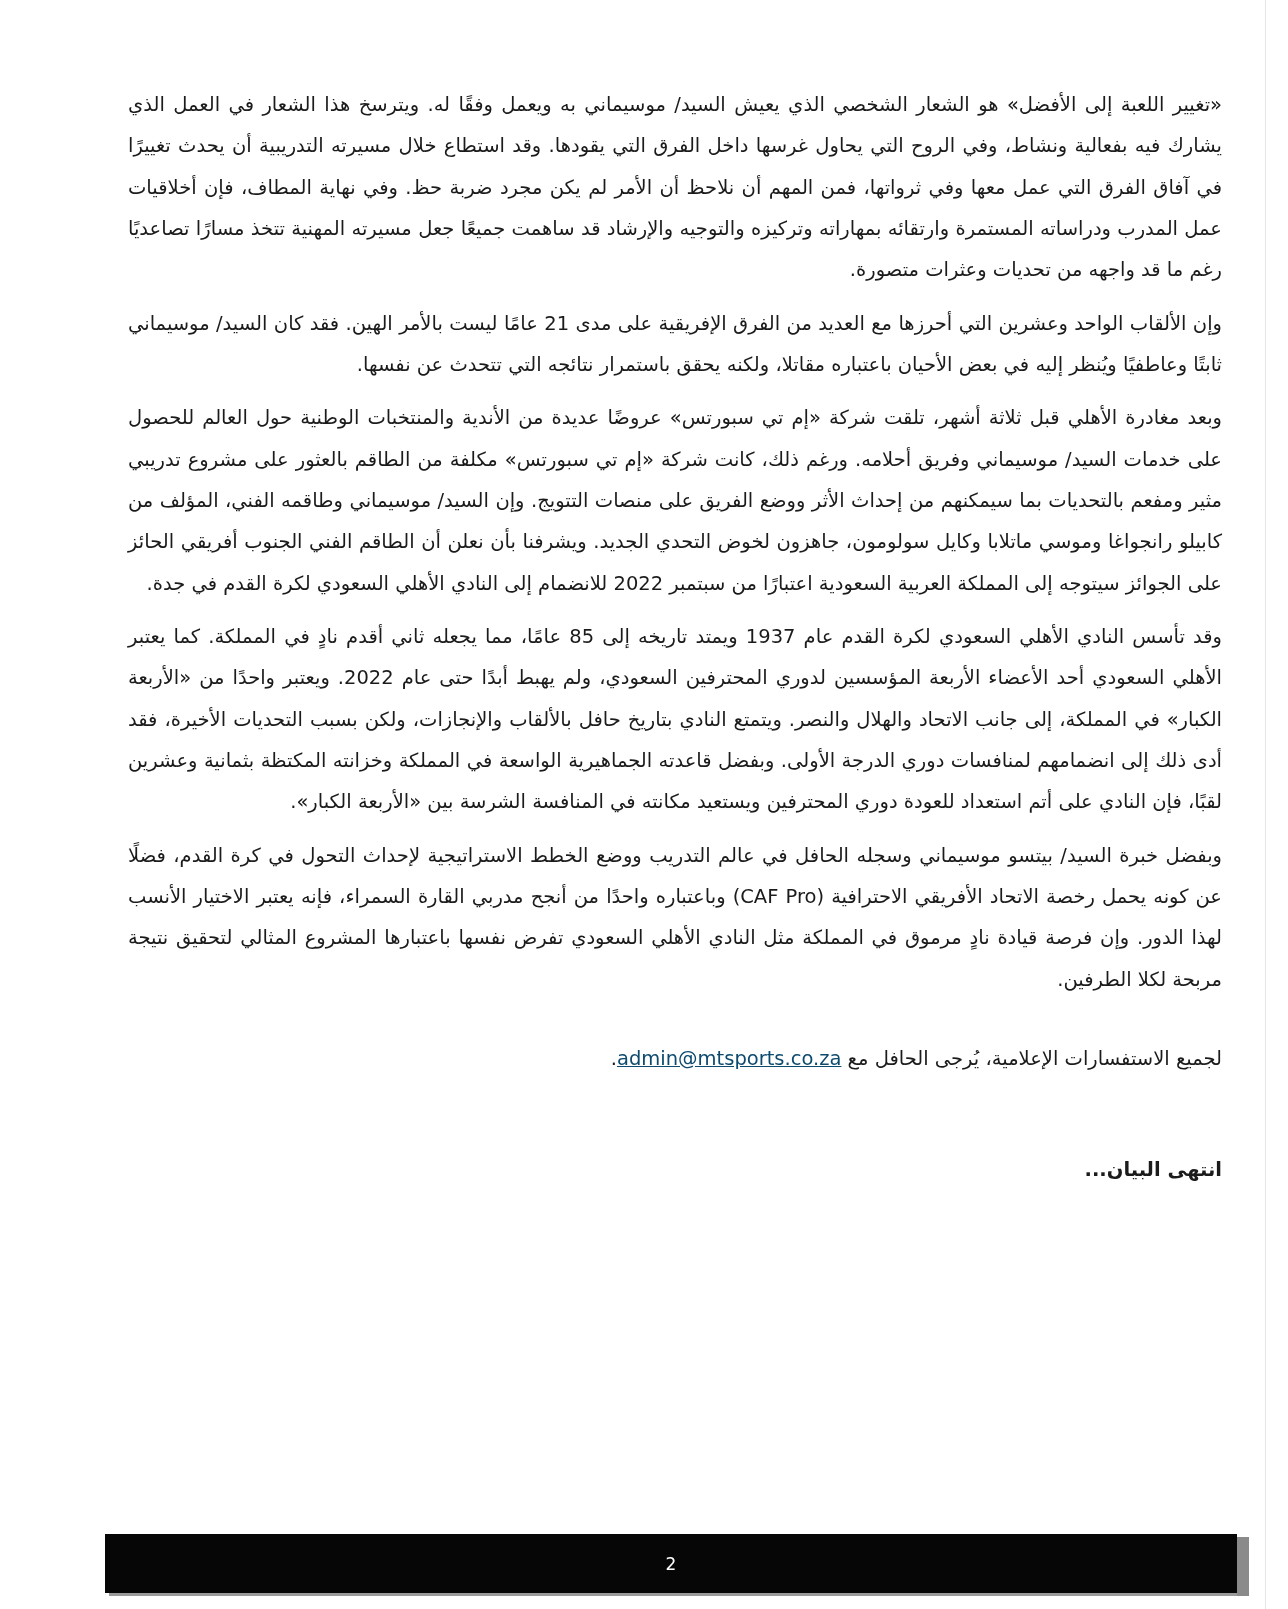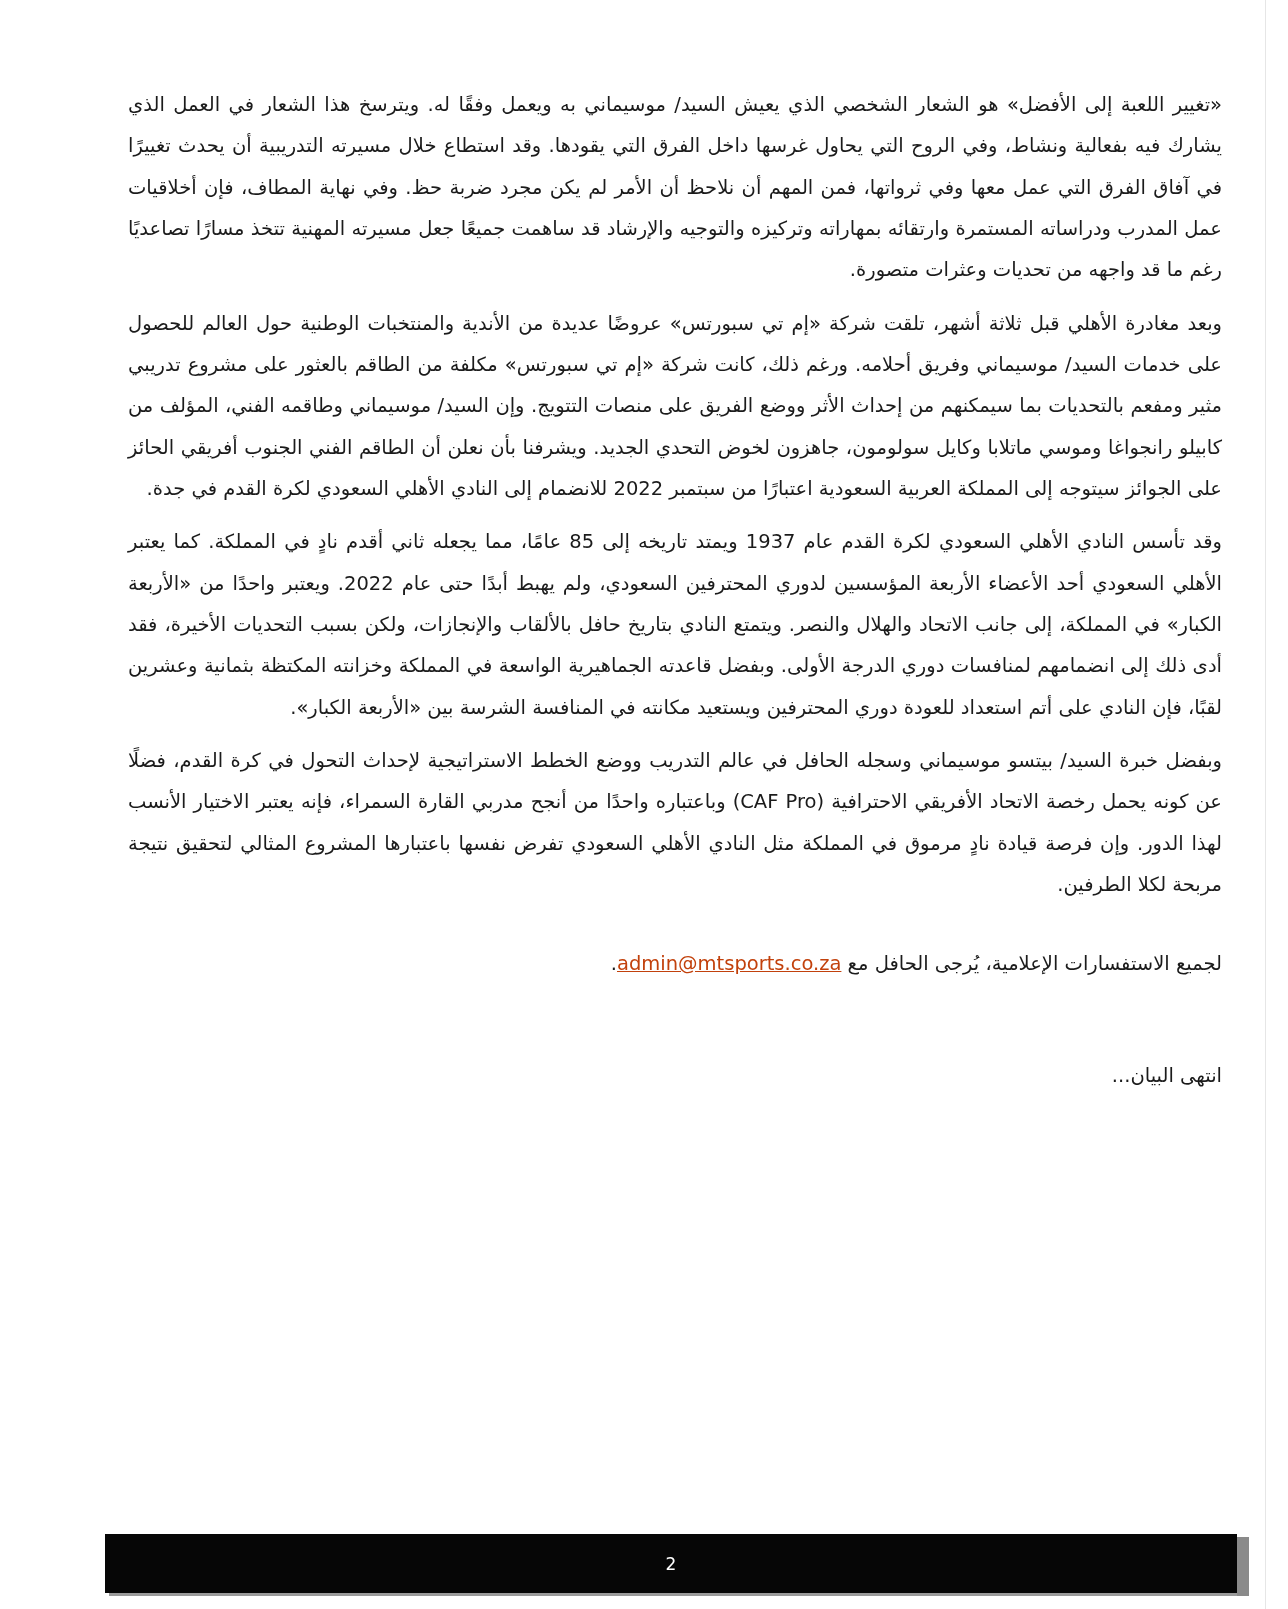--- a/index.html
+++ b/index.html
@@ -21,27 +21,27 @@
     text-align: justify;
     font-size: 19.5px;
     line-height: 2.12;
   }
   .para { margin: 0 0 12px 0; }
   .contact-line {
     margin: 38px 0 0 0;
     text-align: right;
   }
   .email-link {
-    color: #c2410c;
+    color: #0c4a6e;
     text-decoration: underline;
     cursor: pointer;
   }
   .end-note {
     margin: 70px 0 0 0;
-    font-weight: normal;
+    font-weight: bold;
     text-align: right;
   }
   .footer-bar {
     position: absolute;
     left: 73px;
     top: 1534px;
     width: 1132px;
     height: 59px;
     background: #060606;
     display: flex;
@@ -77,20 +77,21 @@
     width: 1px;
     background: #e6e6e6;
   }
 </style>
 </head>
 <body>
 
 <div class="page">
   <div class="content">
     <p class="para">«تغيير اللعبة إلى الأفضل» هو الشعار الشخصي الذي يعيش السيد/ موسيماني به ويعمل وفقًا له. ويترسخ هذا الشعار في العمل الذي يشارك فيه بفعالية ونشاط، وفي الروح التي يحاول غرسها داخل الفرق التي يقودها. وقد استطاع خلال مسيرته التدريبية أن يحدث تغييرًا في آفاق الفرق التي عمل معها وفي ثرواتها، فمن المهم أن نلاحظ أن الأمر لم يكن مجرد ضربة حظ. وفي نهاية المطاف، فإن أخلاقيات عمل المدرب ودراساته المستمرة وارتقائه بمهاراته وتركيزه والتوجيه والإرشاد قد ساهمت جميعًا جعل مسيرته المهنية تتخذ مسارًا تصاعديًا رغم ما قد واجهه من تحديات وعثرات متصورة.</p>
+    <p class="para">وإن الألقاب الواحد وعشرين التي أحرزها مع العديد من الفرق الإفريقية على مدى 21 عامًا ليست بالأمر الهين. فقد كان السيد/ موسيماني ثابتًا وعاطفيًا ويُنظر إليه في بعض الأحيان باعتباره مقاتلا، ولكنه يحقق باستمرار نتائجه التي تتحدث عن نفسها.</p>
     <p class="para">وبعد مغادرة الأهلي قبل ثلاثة أشهر، تلقت شركة «إم تي سبورتس» عروضًا عديدة من الأندية والمنتخبات الوطنية حول العالم للحصول على خدمات السيد/ موسيماني وفريق أحلامه. ورغم ذلك، كانت شركة «إم تي سبورتس» مكلفة من الطاقم بالعثور على مشروع تدريبي مثير ومفعم بالتحديات بما سيمكنهم من إحداث الأثر ووضع الفريق على منصات التتويج. وإن السيد/ موسيماني وطاقمه الفني، المؤلف من كابيلو رانجواغا وموسي ماتلابا وكايل سولومون، جاهزون لخوض التحدي الجديد. ويشرفنا بأن نعلن أن الطاقم الفني الجنوب أفريقي الحائز على الجوائز سيتوجه إلى المملكة العربية السعودية اعتبارًا من سبتمبر 2022 للانضمام إلى النادي الأهلي السعودي لكرة القدم في جدة.</p>
     <p class="para">وقد تأسس النادي الأهلي السعودي لكرة القدم عام 1937 ويمتد تاريخه إلى 85 عامًا، مما يجعله ثاني أقدم نادٍ في المملكة. كما يعتبر الأهلي السعودي أحد الأعضاء الأربعة المؤسسين لدوري المحترفين السعودي، ولم يهبط أبدًا حتى عام 2022. ويعتبر واحدًا من «الأربعة الكبار» في المملكة، إلى جانب الاتحاد والهلال والنصر. ويتمتع النادي بتاريخ حافل بالألقاب والإنجازات، ولكن بسبب التحديات الأخيرة، فقد أدى ذلك إلى انضمامهم لمنافسات دوري الدرجة الأولى. وبفضل قاعدته الجماهيرية الواسعة في المملكة وخزانته المكتظة بثمانية وعشرين لقبًا، فإن النادي على أتم استعداد للعودة دوري المحترفين ويستعيد مكانته في المنافسة الشرسة بين «الأربعة الكبار».</p>
     <p class="para">وبفضل خبرة السيد/ بيتسو موسيماني وسجله الحافل في عالم التدريب ووضع الخطط الاستراتيجية لإحداث التحول في كرة القدم، فضلًا عن كونه يحمل رخصة الاتحاد الأفريقي الاحترافية (CAF Pro) وباعتباره واحدًا من أنجح مدربي القارة السمراء، فإنه يعتبر الاختيار الأنسب لهذا الدور. وإن فرصة قيادة نادٍ مرموق في المملكة مثل النادي الأهلي السعودي تفرض نفسها باعتبارها المشروع المثالي لتحقيق نتيجة مربحة لكلا الطرفين.</p>
     <p class="para contact-line"><span>لجميع الاستفسارات الإعلامية، يُرجى الحافل مع </span><a href="#" class="email-link">admin@mtsports.co.za</a><span>.</span></p>
     <p class="end-note">انتهى البيان...</p>
   </div>
 
   <div class="footer-bar">
     <span class="page-num">2</span>
   </div>

